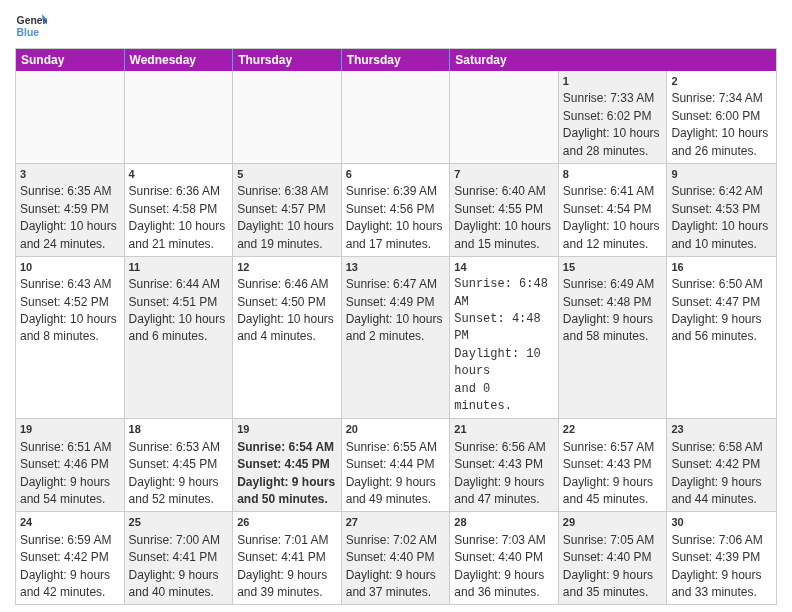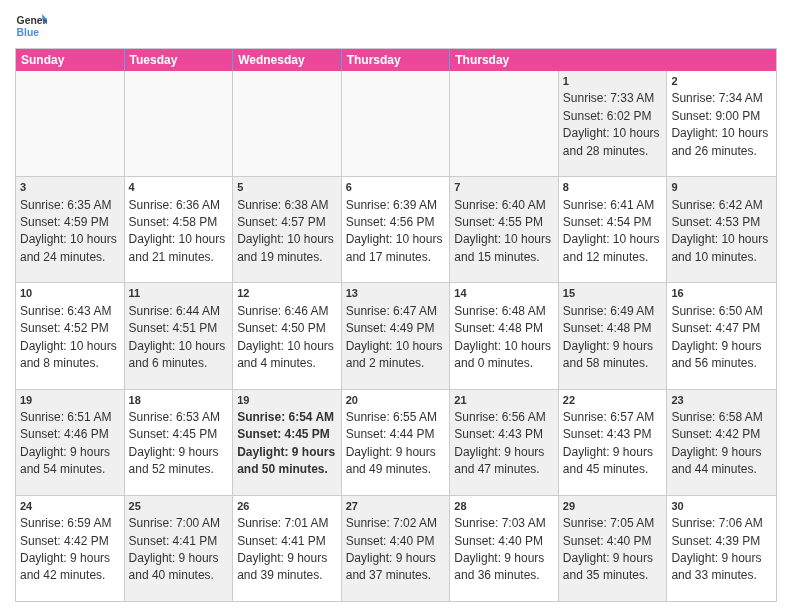--- a/index.html
+++ b/index.html
@@ -46,21 +46,21 @@
     }
     .calendar {
       flex: 1;
       display: flex;
       flex-direction: column;
       border: 1px solid #ccc;
     }
     .cal-header {
       display: grid;
       grid-template-columns: repeat(7, 1fr);
-      background: #ec4899;
+      background: #a21caf;
     }
     .cal-header-cell {
       color: #fff;
       font-size: 12px;
       font-weight: bold;
       padding: 4px 5px;
       text-align: left;
       border-right: 1px solid #5a9de8;
     }
     .cal-header-cell:last-child { border-right: none; }
@@ -114,43 +114,43 @@
     </div>
     <div class="title-block">
       <div class="month-year"></div>
       <div class="location"></div>
     </div>
   </div>
 
   <div class="calendar">
     <div class="cal-header">
     <div class="cal-header-cell">Sunday</div>
-        <div class="cal-header-cell">Tuesday</div>
         <div class="cal-header-cell">Wednesday</div>
         <div class="cal-header-cell">Thursday</div>
         <div class="cal-header-cell">Thursday</div>
+        <div class="cal-header-cell">Saturday</div>
       </div>
     <div class="cal-body">
     <div class="cal-row">
           <div class="cal-cell empty"></div>
           <div class="cal-cell empty"></div>
           <div class="cal-cell empty"></div>
           <div class="cal-cell empty"></div>
           <div class="cal-cell empty"></div>
           <div class="cal-cell shaded">
             <div class="day-num">1</div>
             <div class="cell-info" style="white-space: pre-line;">Sunrise: 7:33 AM
 Sunset: 6:02 PM
 Daylight: 10 hours
 and 28 minutes.</div>
           </div>
           <div class="cal-cell">
             <div class="day-num">2</div>
             <div class="cell-info" style="white-space: pre-line;">Sunrise: 7:34 AM
-Sunset: 9:00 PM
+Sunset: 6:00 PM
 Daylight: 10 hours
 and 26 minutes.</div>
           </div>
         </div>
         <div class="cal-row">
           <div class="cal-cell shaded">
             <div class="day-num">3</div>
             <div class="cell-info" style="white-space: pre-line;">Sunrise: 6:35 AM
 Sunset: 4:59 PM
 Daylight: 10 hours
@@ -223,21 +223,21 @@
           </div>
           <div class="cal-cell shaded">
             <div class="day-num">13</div>
             <div class="cell-info" style="white-space: pre-line;">Sunrise: 6:47 AM
 Sunset: 4:49 PM
 Daylight: 10 hours
 and 2 minutes.</div>
           </div>
           <div class="cal-cell">
             <div class="day-num">14</div>
-            <div class="cell-info" style="white-space: pre-line;">Sunrise: 6:48 AM
+            <div class="cell-info" style="white-space: pre-line; font-family: Liberation Mono, monospace;">Sunrise: 6:48 AM
 Sunset: 4:48 PM
 Daylight: 10 hours
 and 0 minutes.</div>
           </div>
           <div class="cal-cell shaded">
             <div class="day-num">15</div>
             <div class="cell-info" style="white-space: pre-line;">Sunrise: 6:49 AM
 Sunset: 4:48 PM
 Daylight: 9 hours
 and 58 minutes.</div>

